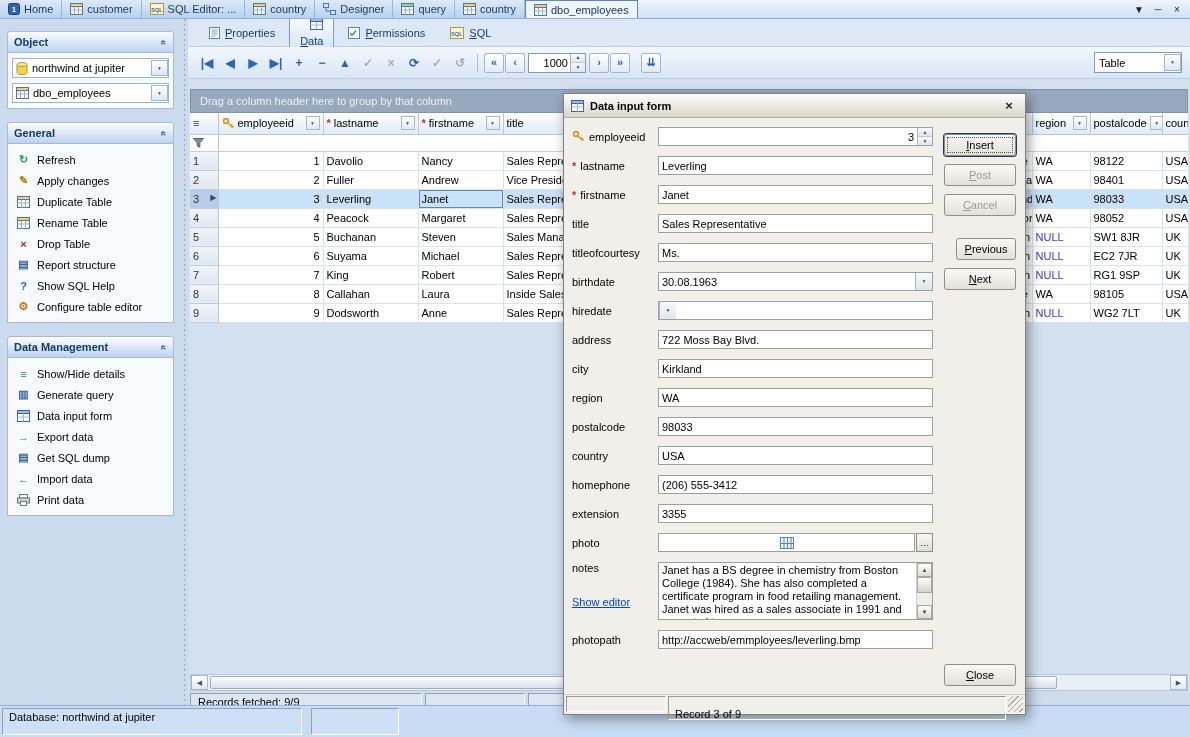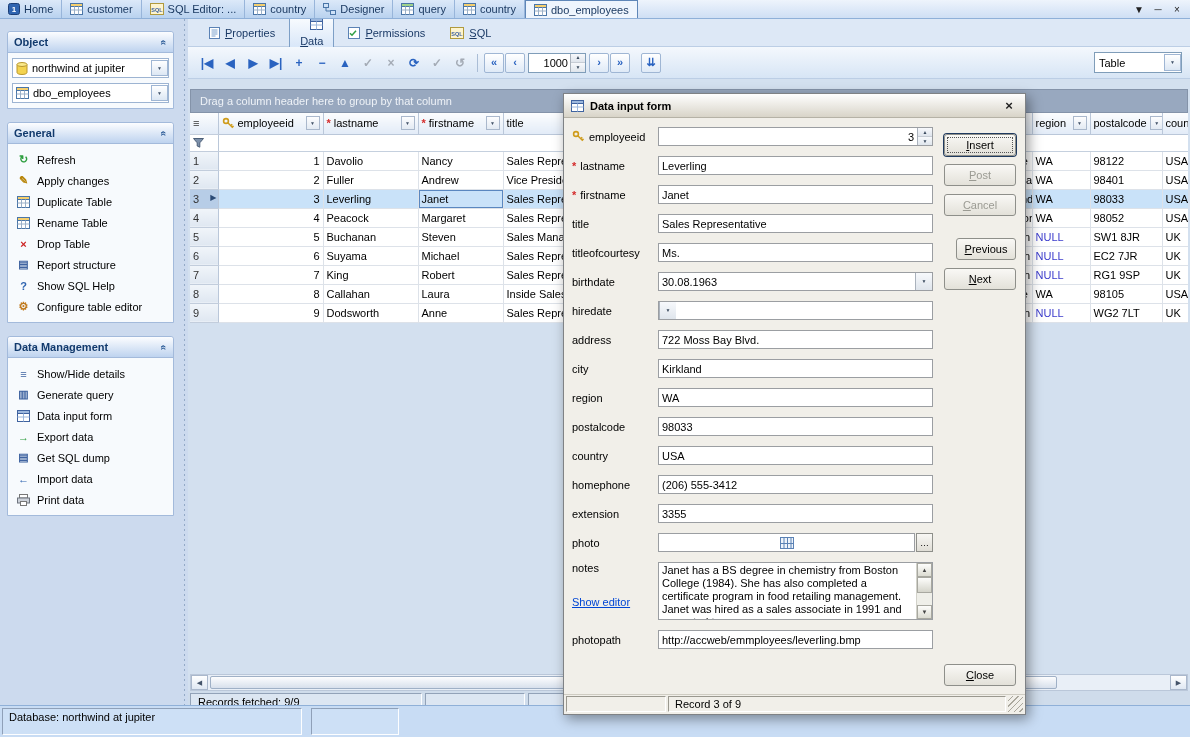--- a/index.html
+++ b/index.html
@@ -121,21 +121,21 @@
   .btn { height:22px; background:linear-gradient(#f9f8f5,#e3e1d9); border:1px solid #8e8f8a; border-radius:3px; font:inherit; color:#000; cursor:default; }
   .btn span { display:inline-block; pointer-events:none; }
   .btn span::first-letter { text-decoration:underline; }
   .btn.default { box-shadow:0 0 0 1px #1f3a5f; outline:1px dotted #555; outline-offset:-4px; }
   .btn.disabled { color:#9b9b93; }
   .btn.gap { margin-top:14px;margin-left:12px; }
   .close-btn { position:absolute; right:9px; bottom:8px; width:72px; }
   .dlg-status { height:20px; flex:none; display:flex; gap:2px; padding:1px 2px 2px 2px; border-top:1px solid #cfccc2; background:#f1efe9; }
   .dpane { border:1px solid; border-color:#9a988f #ffffff #ffffff #9a988f; }
   .dpane.p1 { width:100px; flex:none; }
-  .dpane.p2 { flex:1; padding:1px 6px; overflow:hidden; white-space:nowrap; }
+  .dpane.p2 { flex:1; padding:11px 6px; overflow:hidden; white-space:nowrap; }
   .grip { width:15px; flex:none; background:repeating-linear-gradient(135deg, transparent 0 3px, #aaa79c 3px 4px); }
 
   .g { line-height:1; }
   b { font-weight:bold; }
   svg { display:block; }
 </style>
 </head>
 <body>
 
 <div class="app">

